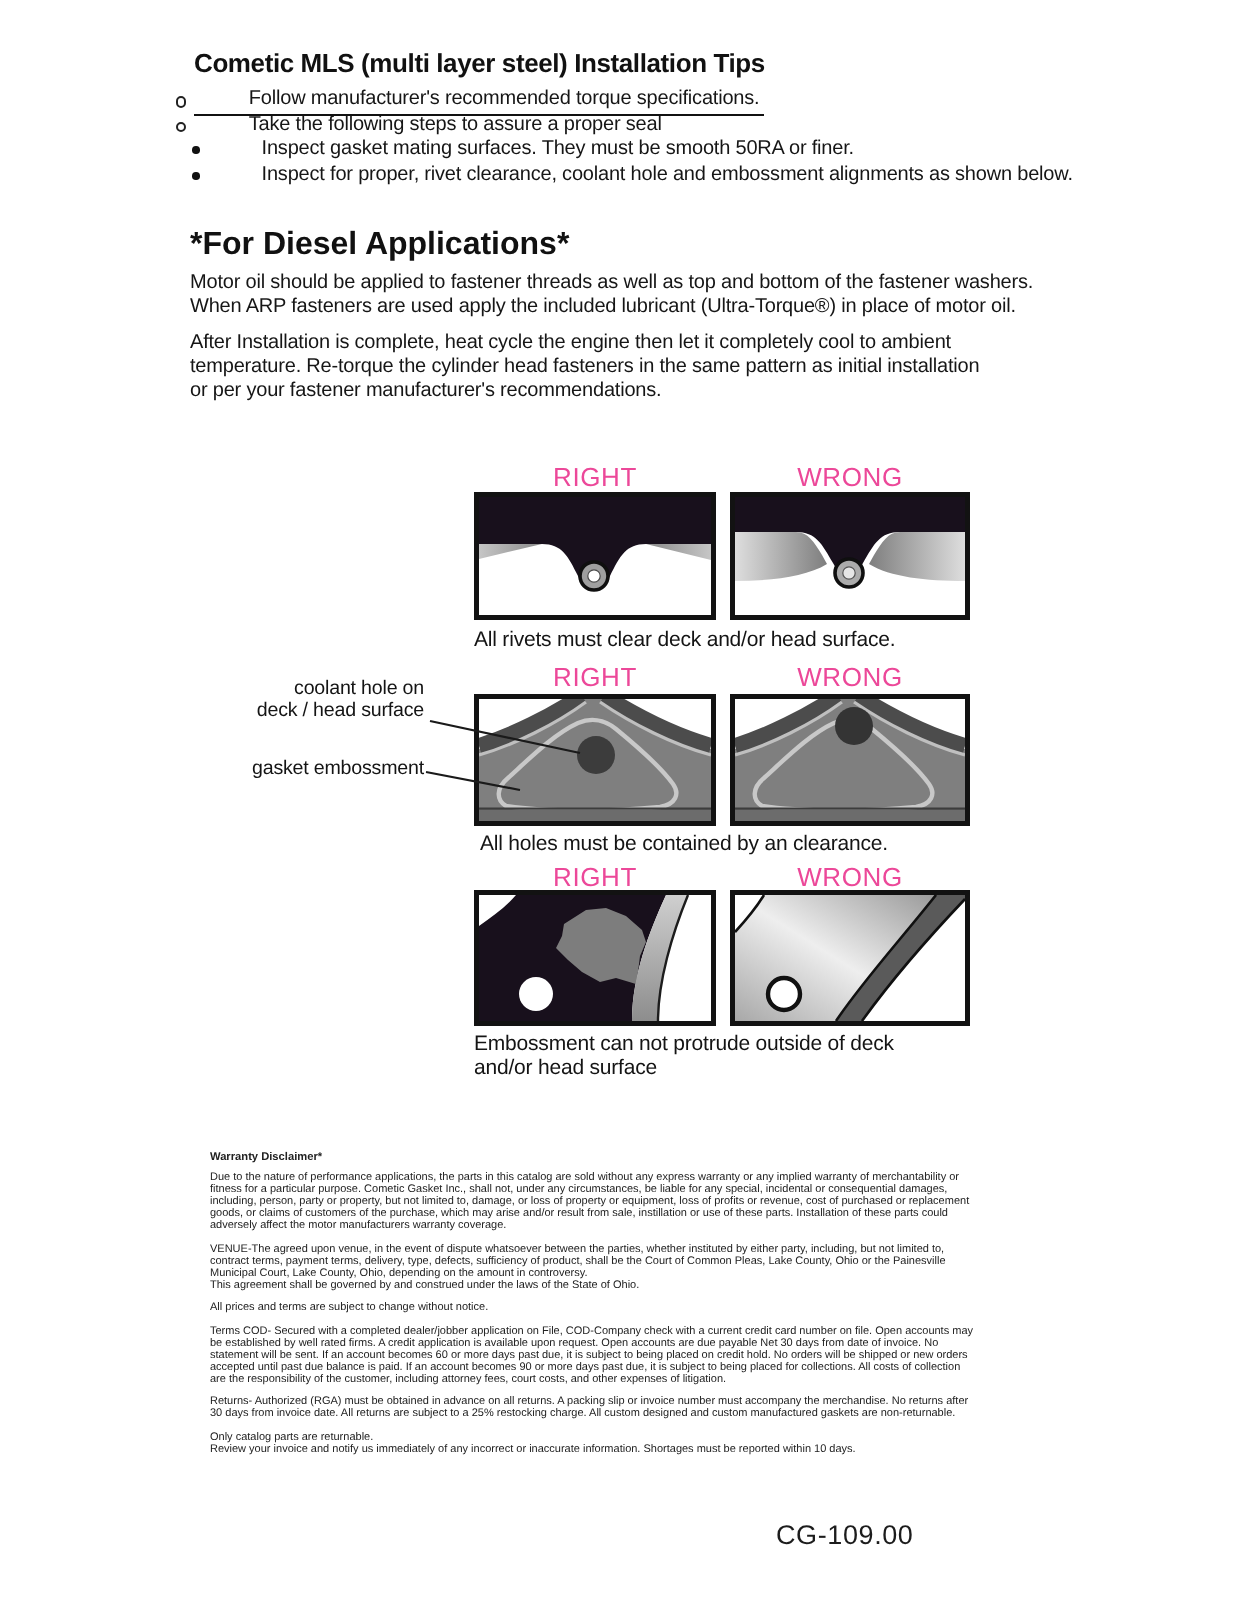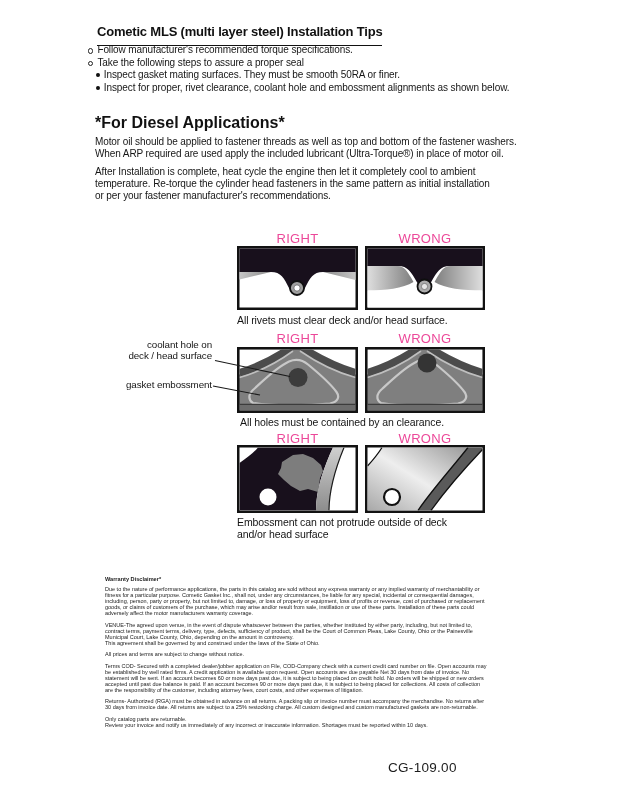--- a/index.html
+++ b/index.html
@@ -1,25 +1,25 @@
 <!DOCTYPE html>
 <html><head>
 <meta charset="utf-8">
 <style>
   html,body{margin:0;padding:0;background:#ffffff;}
   body{width:618px;height:800px;font-family:"Liberation Sans","DejaVu Sans",sans-serif;color:#1a1a1a;}
   .page{position:relative;width:618px;height:800px;background:#ffffff;overflow:hidden;}
 
   
   .title{position:absolute;left:97px;top:24px;margin:0;font-size:13px;font-weight:bold;letter-spacing:-0.2px;color:#111;}
-  .title-text{border-bottom:1.6px solid #111;padding-bottom:6px;}
+  .title-text{border-bottom:1.6px solid #111;padding-bottom:18px;}
 
   
   .tips{position:absolute;left:88px;top:44px;margin:0;padding:0;list-style:none;font-size:10px;letter-spacing:-0.1px;color:#161616;}
-  .tip{display:flex;align-items:flex-start;line-height:12.5px;}
+  .tip{display:flex;align-items:flex-start;line-height:12.5px;gap:27px;}
   .tip.sub{margin-left:8px;}
   .b-circle{flex:0 0 auto;width:3.4px;height:3.4px;border:1px solid #222;border-radius:50%;margin:4.4px 4px 0 0;}
   .b-dot{flex:0 0 auto;width:3.8px;height:3.8px;background:#111;border-radius:50%;margin:4.4px 4px 0 0;}
 
   
   .diesel-h{position:absolute;left:95px;top:114px;margin:0;font-size:16px;font-weight:bold;color:#111;}
   .diesel-p{position:absolute;left:95px;width:440px;margin:0;font-size:10px;line-height:12px;white-space:pre-line;letter-spacing:-0.1px;color:#161616;}
   #dp0{top:136px}
   #dp1{top:166px}
   #dp2{top:207px}
@@ -79,21 +79,21 @@
         <span>Inspect gasket mating surfaces.  They must be smooth 50RA or finer.</span>
       </li>
     <li class="tip sub">
         <span class="b-dot"></span>
         <span>Inspect for proper, rivet clearance, coolant hole and embossment alignments as shown below.</span>
       </li>
   </ul>
 
   <h2 class="diesel-h">*For Diesel Applications*</h2>
   <p class="diesel-p" id="dp0">Motor oil should be applied to fastener threads as well as top and bottom of the fastener washers.
-When ARP required are used apply the included lubricant (Ultra-Torque®) in place of motor oil.</p>
+When ARP fasteners are used apply the included lubricant (Ultra-Torque®) in place of motor oil.</p>
   <p class="diesel-p" id="dp1">After Installation is complete, heat cycle the engine then let it completely cool to ambient
 temperature. Re-torque the cylinder head fasteners in the same pattern as initial installation
 or per your fastener manufacturer's recommendations.</p>
 
   <div class="dg-label lab-r1">RIGHT</div>
   <div class="dg-label lab-w1">WRONG</div>
 
   <svg class="dg-box box-r1" width="121" height="64" viewBox="0 0 121 64">
     <defs>
       <linearGradient id="g1l" x1="0" y1="0" x2="1" y2="0">

